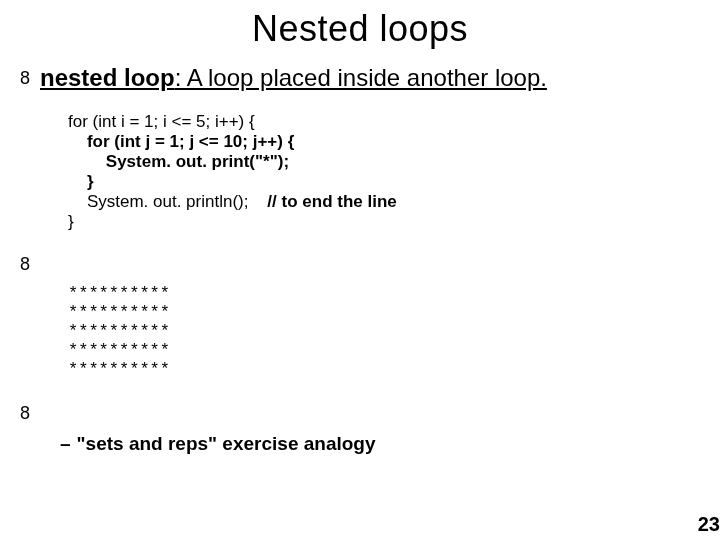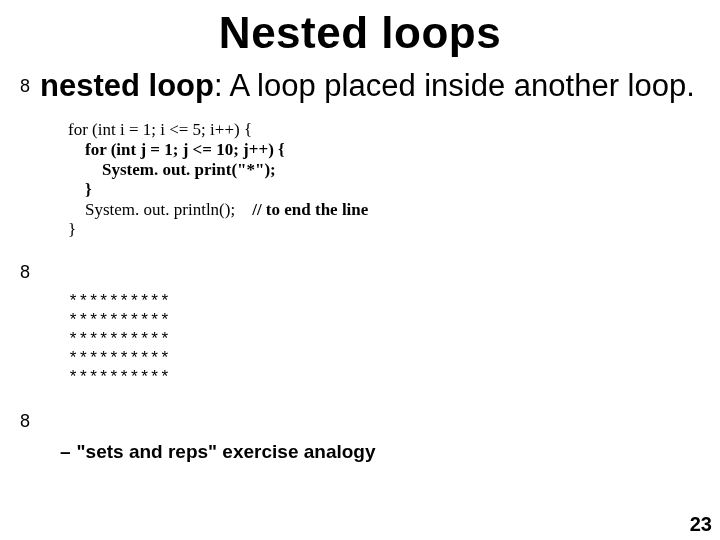--- a/index.html
+++ b/index.html
@@ -13,50 +13,51 @@
     overflow: hidden;
   }
   .slide {
     position: relative;
     width: 720px;
     height: 540px;
     box-sizing: border-box;
   }
   .title {
     text-align: center;
-    font-size: 44px;
-    font-weight: 700;
+    font-size: 36px;
+    font-weight: 400;
     margin: 8px 0 14px 0;
     letter-spacing: 0.5px;
   }
   .body {
     padding: 0 18px 0 18px;
   }
   .bullet-row {
     display: flex;
     align-items: flex-start;
     margin-bottom: 6px;
   }
   .bullet-mark {
     font-size: 18px;
     line-height: 28px;
     margin-right: 8px;
     flex: none;
     width: 14px;
     text-align: center;
   }
   .bullet-text {
-    font-size: 31px;
+    font-size: 24px;
     line-height: 28px;
+    text-decoration: underline;
   }
   .term {
     font-weight: bold;
   }
   .codeblock {
-    font-family: Liberation Serif, serif;
+    font-family: Liberation Sans, sans-serif;
     font-size: 17px;
     line-height: 20px;
     white-space: pre;
     margin-left: 50px;
     margin-top: 20px;
     margin-bottom: 18px;
   }
   .codeblock .kw { font-weight: bold; }
   .codeblock .cm { font-weight: bold; }
   .outblock {
@@ -75,21 +76,21 @@
   }
   .sub-bullet .dash {
     font-weight: bold;
     margin-right: 6px;
   }
   .sub-bullet .txt {
     font-weight: bold;
   }
   .page-num {
     position: absolute;
-    right: 8px;
+    right: 0;
     bottom: 12px;
     font-size: 20px;
     font-weight: bold;
   }
 </style>
 </head>
 <body>
 
 <div class="slide">
 

